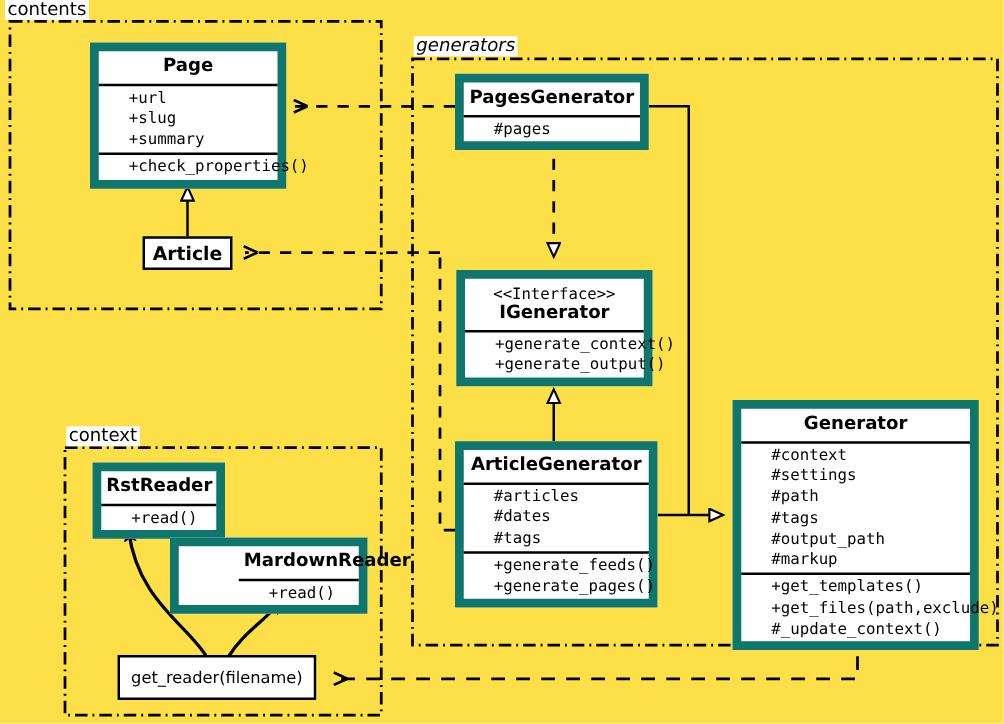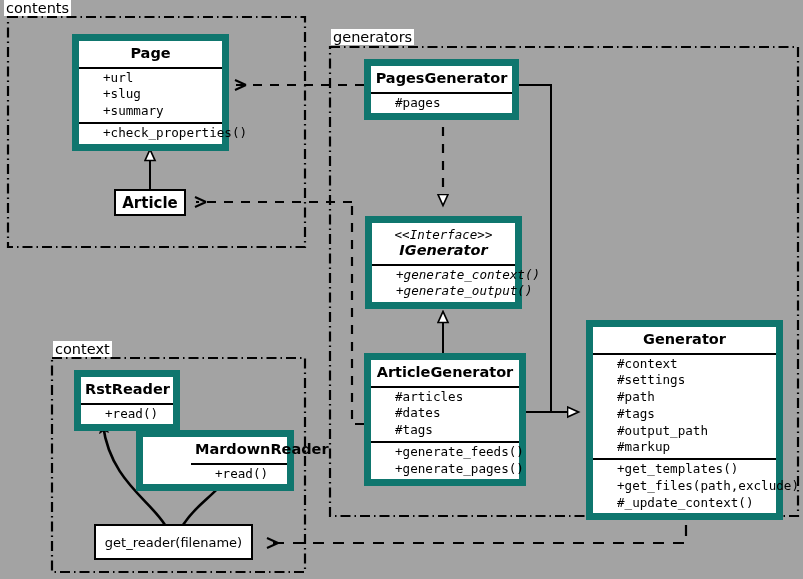--- a/index.html
+++ b/index.html
@@ -4,21 +4,21 @@
 <style>
   html, body {
     margin: 0;
     padding: 0;
     background: #ffffff;
   }
   #canvas {
     position: relative;
     width: 803px;
     height: 579px;
-    background: #a3a3a3;
+    background: #fde047;
     font-family: "DejaVu Sans", sans-serif;
     overflow: hidden;
   }
   #svg-layer {
     position: absolute;
     left: 0;
     top: 0;
     width: 803px;
     height: 579px;
   }
@@ -155,21 +155,21 @@
     <g>
       <path d="M165,525 C150,500 110,480 103,425" fill="none" stroke="#000" stroke-width="2.6" marker-end="url(#filledArrow)"></path>
     </g>
 
     <g>
       <path d="M183,525 C196,505 208,500 224,482" fill="none" stroke="#000" stroke-width="2.6" marker-end="url(#filledArrow)"></path>
     </g>
   </svg>
 
   <div class="pkg-label" style="left:4px; top:0px;">contents</div>
-  <div class="pkg-label" style="left:331px; top:29px;">generators</div>
+  <div class="pkg-label" style="left:331px; top:29px;font-style:italic;">generators</div>
   <div class="pkg-label" style="left:53px; top:341px;">context</div>
 
   <div class="uml-class" style="left:72px; top:34px; width:157px;">
     <div class="uml-name">Page</div>
     <div class="uml-compartment">
       <div class="uml-feature">+url</div>
       <div class="uml-feature">+slug</div>
       <div class="uml-feature">+summary</div>
     </div>
     <div class="uml-compartment">
@@ -181,21 +181,21 @@
     <span class="label-bold">Article</span>
   </div>
 
   <div class="uml-class" style="left:364px; top:59px; width:155px;">
     <div class="uml-name">PagesGenerator</div>
     <div class="uml-compartment">
       <div class="uml-feature">#pages</div>
     </div>
   </div>
 
-  <div class="uml-class" style="left:365px; top:216px; width:157px;font-style:italic;">
+  <div class="uml-class" style="left:365px; top:216px; width:157px;">
     <div class="uml-name">
       <span class="uml-stereo">&lt;&lt;Interface&gt;&gt;</span>
       <span>IGenerator</span>
     </div>
     <div class="uml-compartment">
       <div class="uml-feature">+generate_context()</div>
       <div class="uml-feature">+generate_output()</div>
     </div>
   </div>
 

